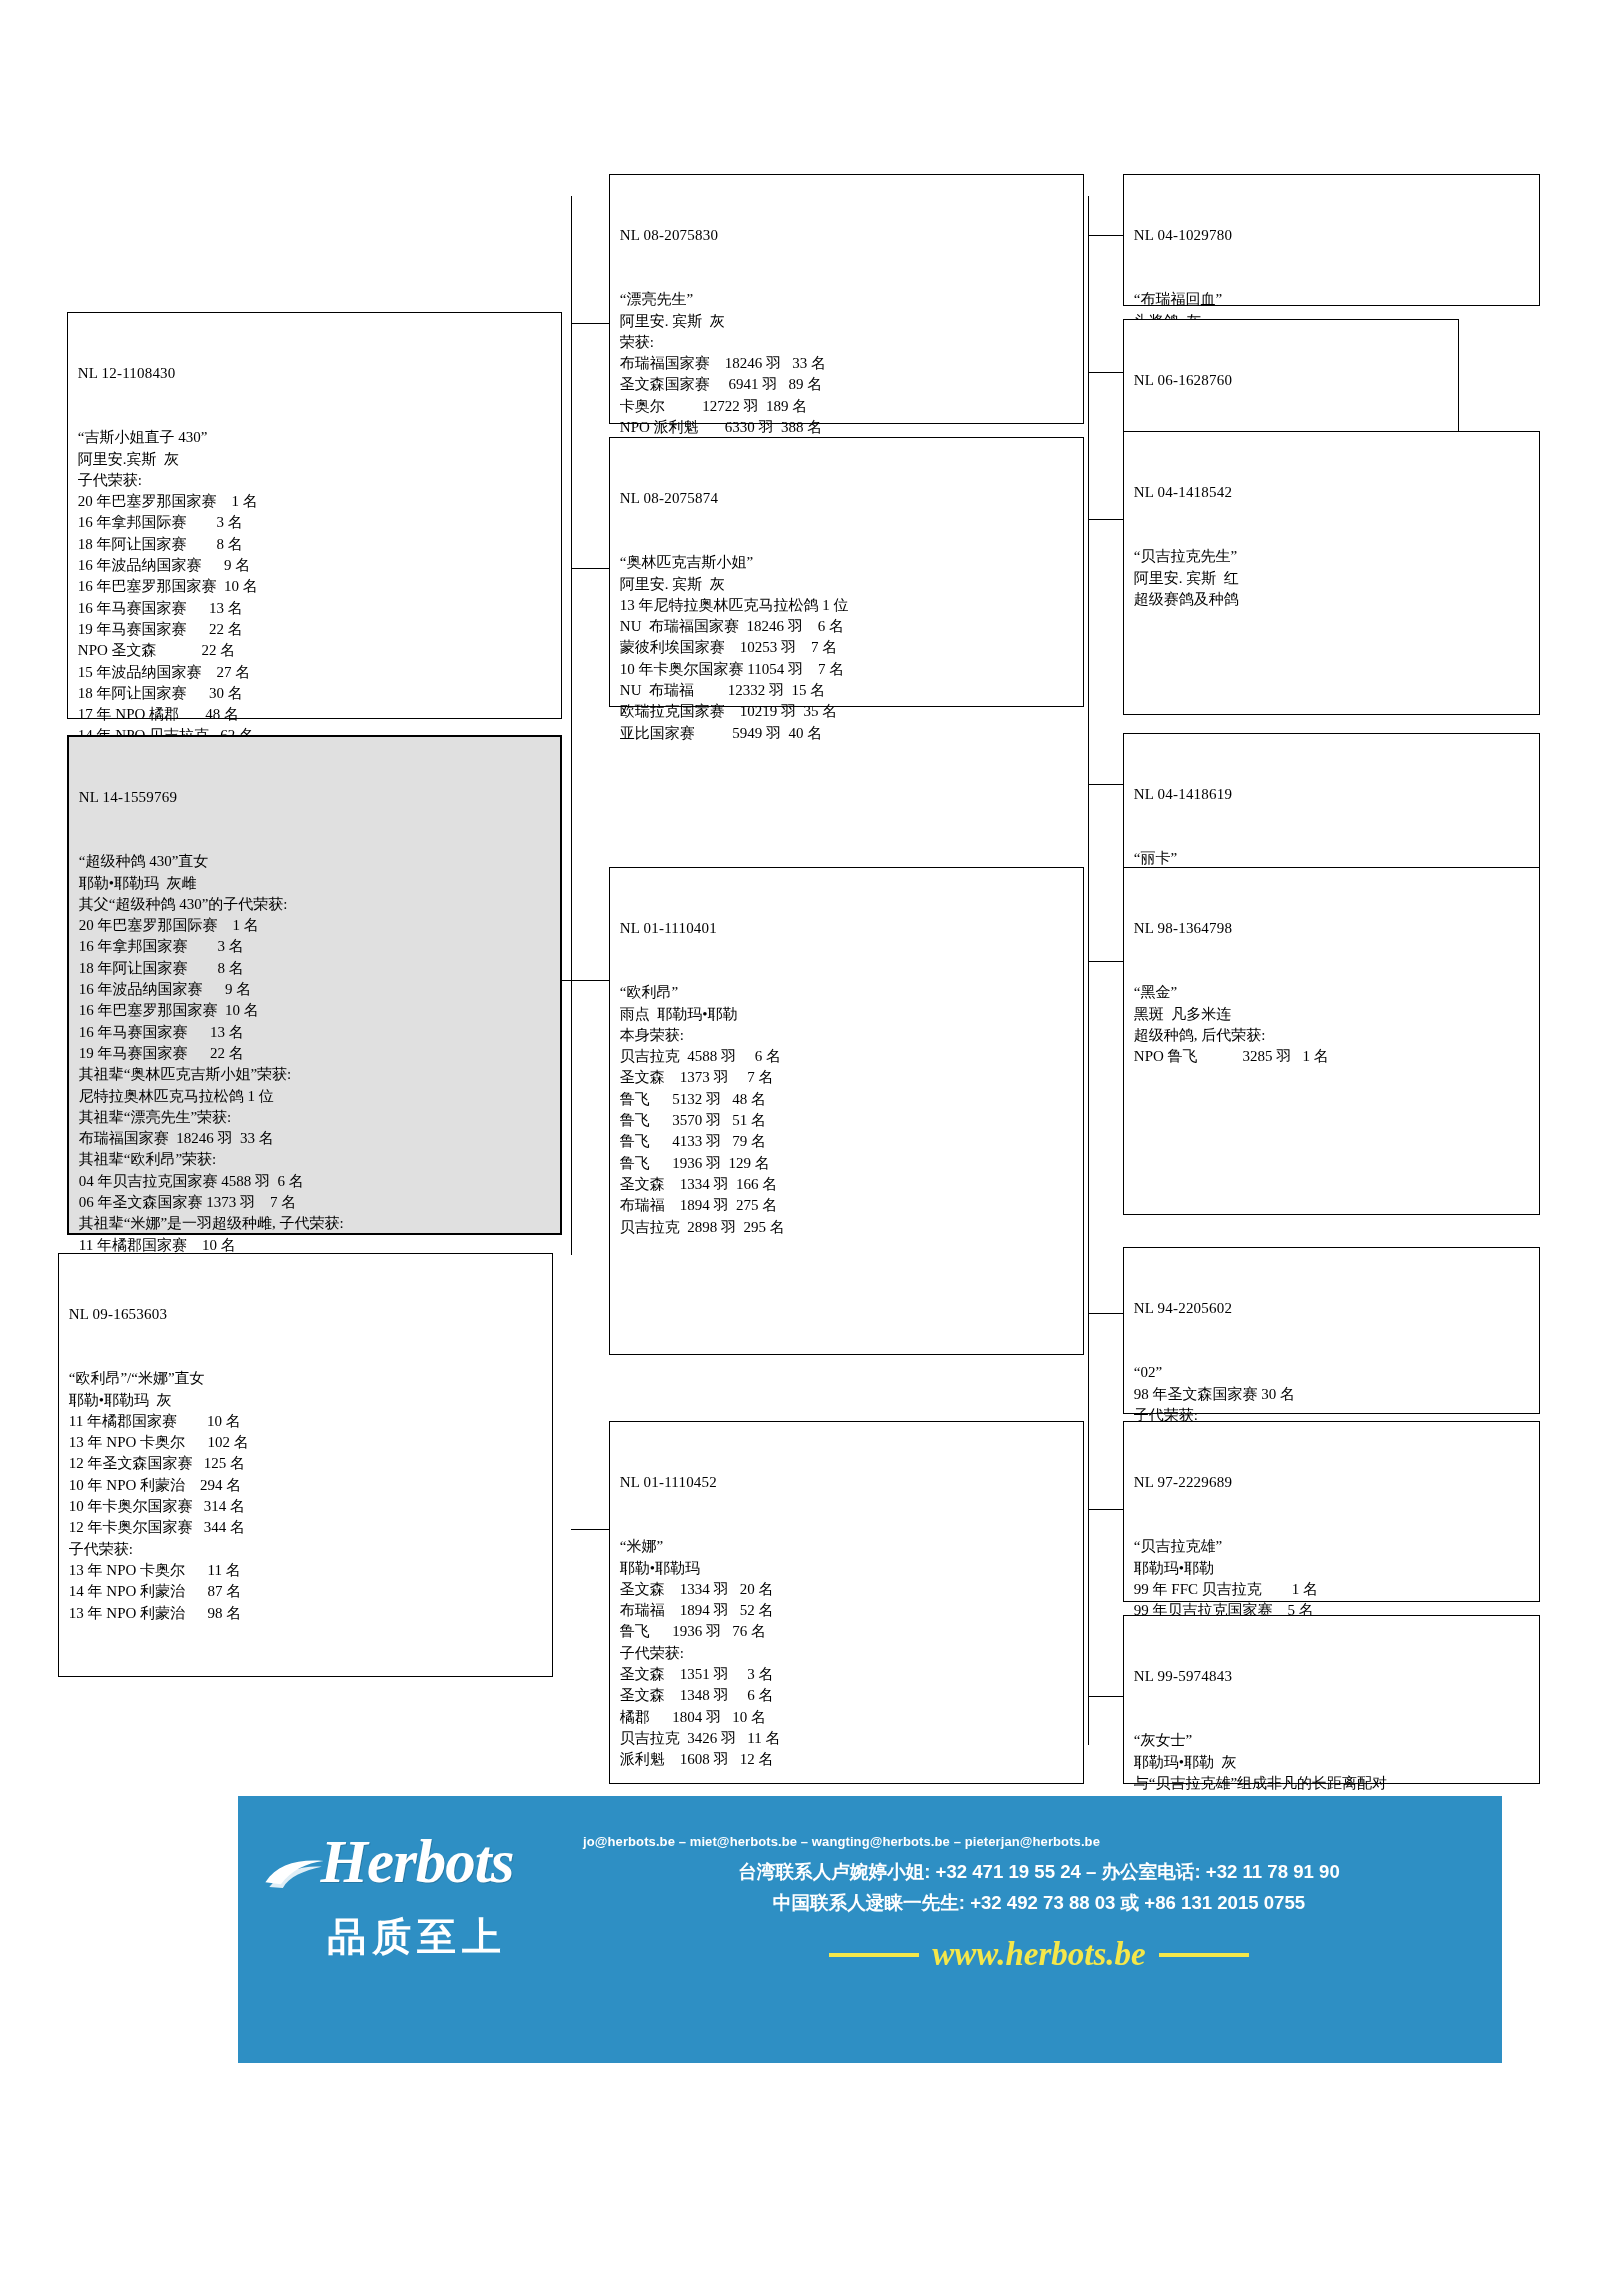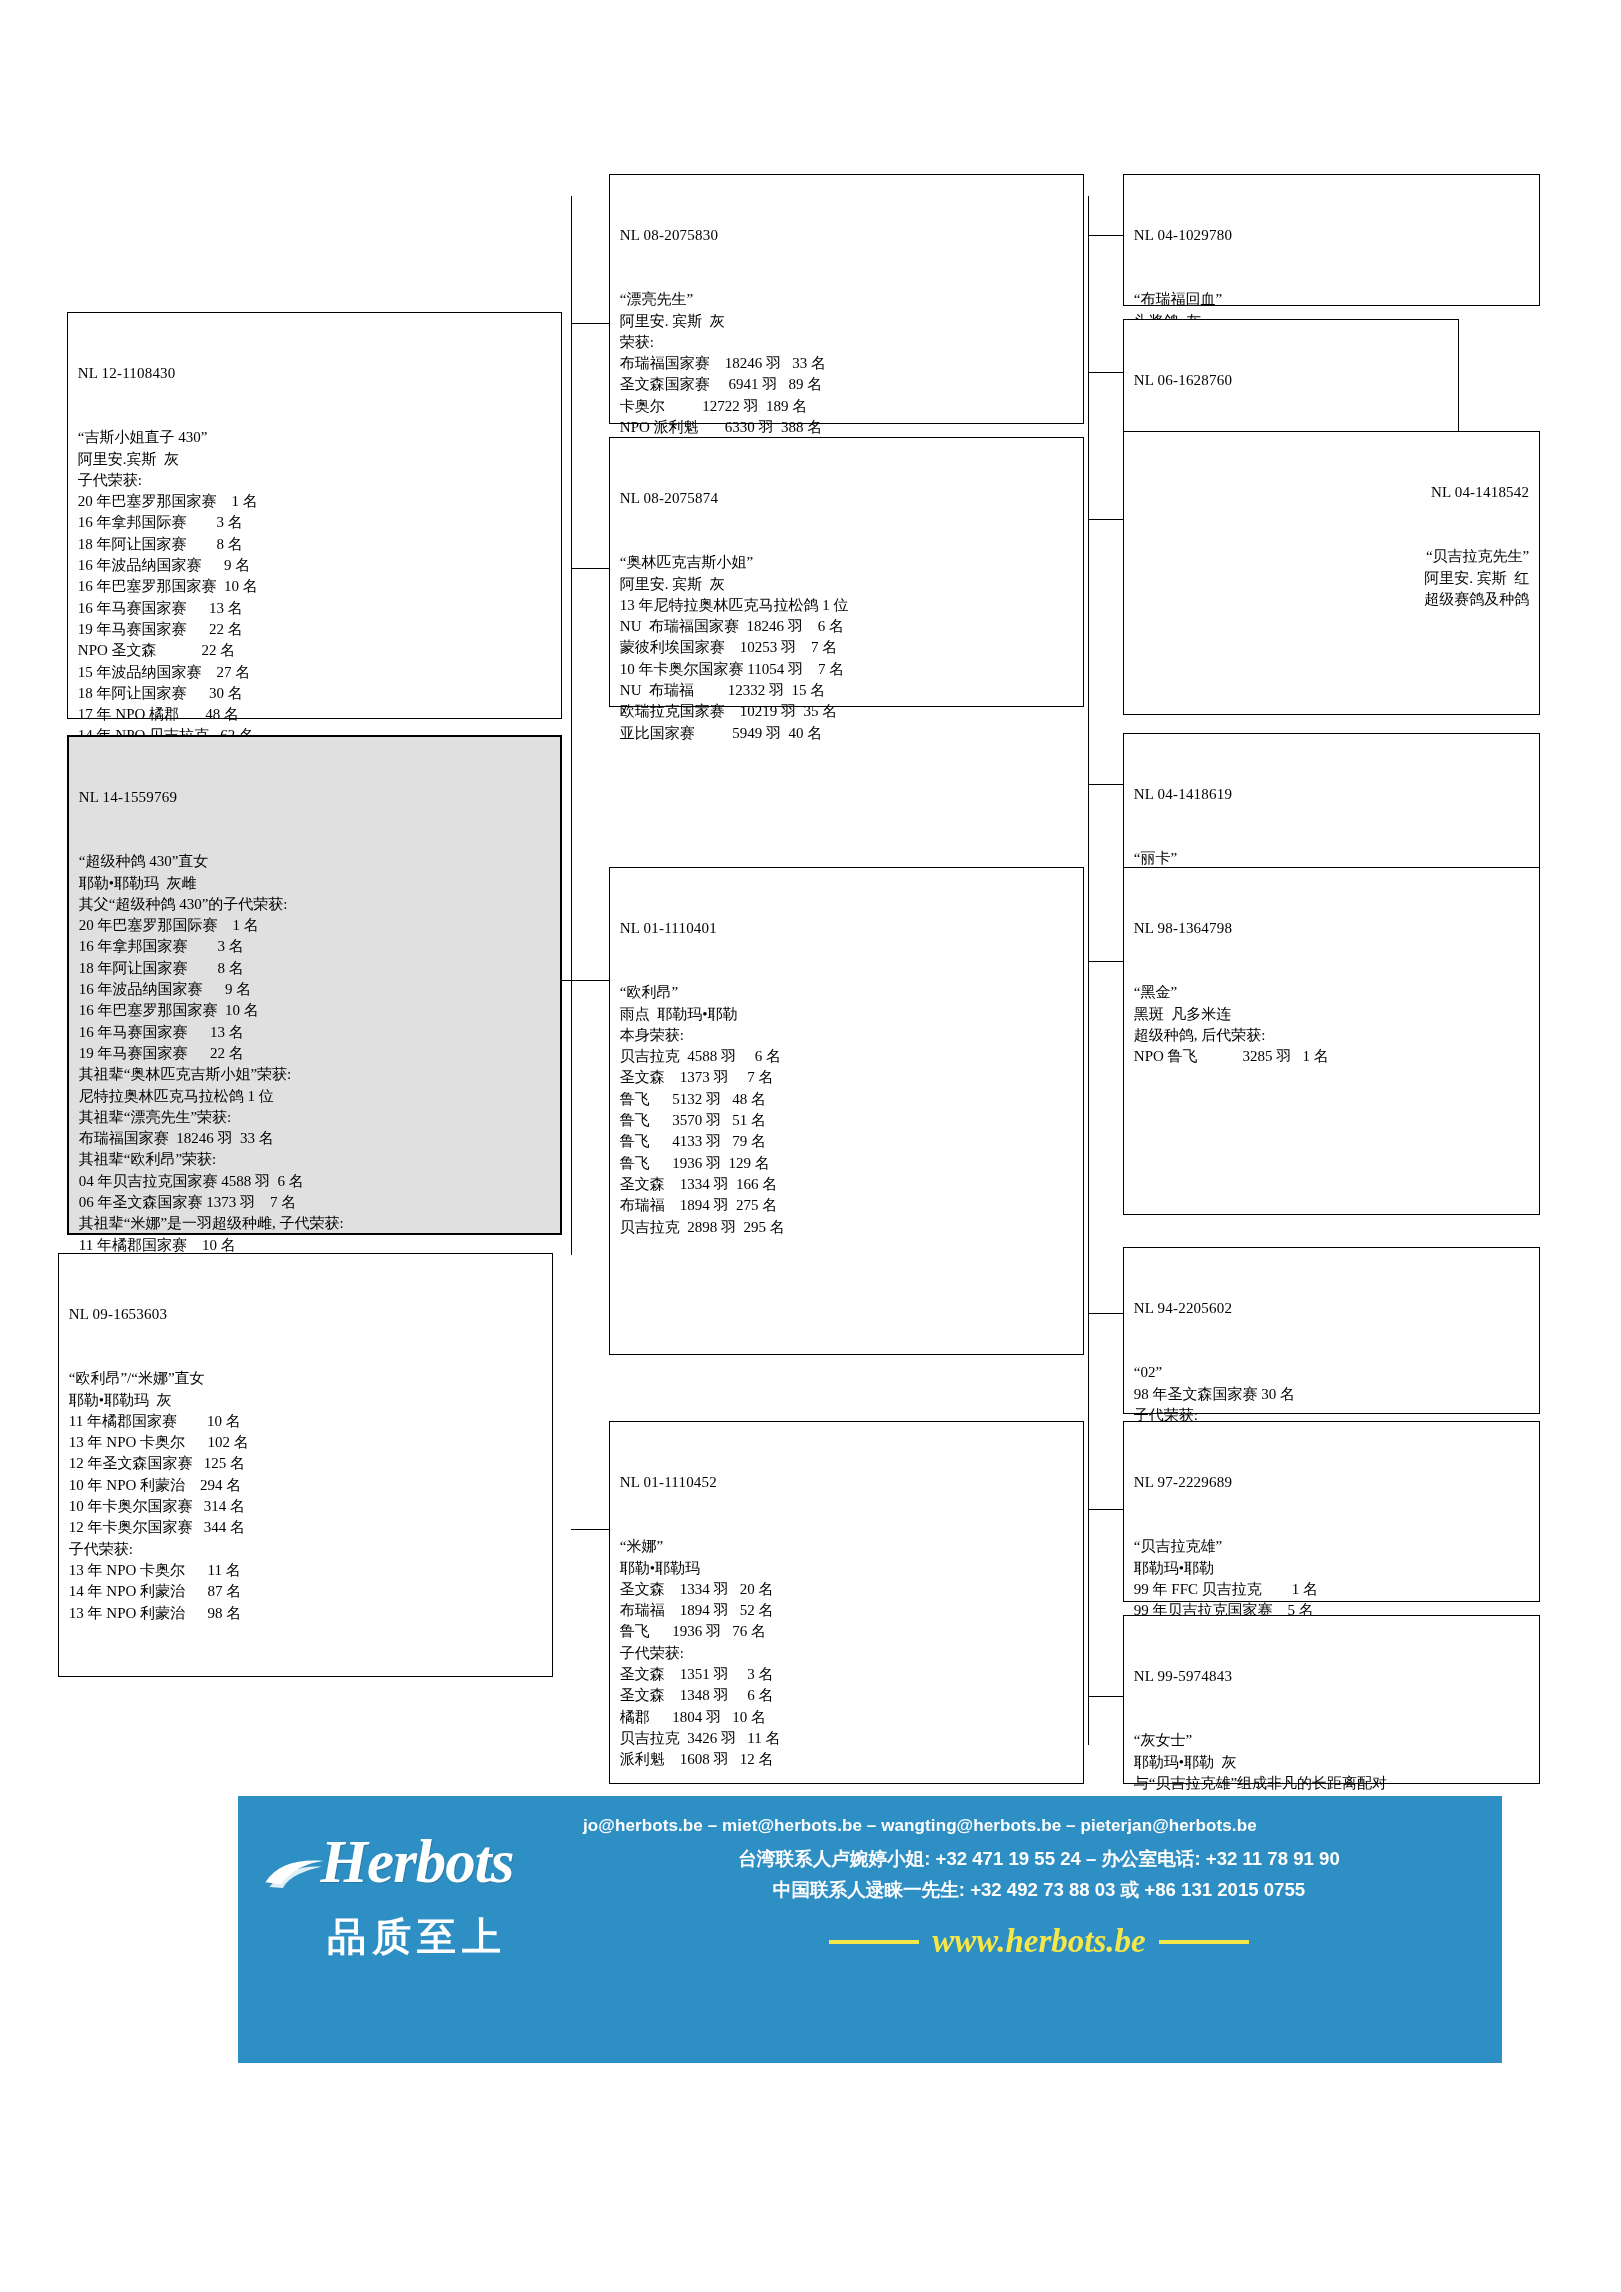--- a/index.html
+++ b/index.html
@@ -98,25 +98,25 @@
   }
   .banner-right {
     position: absolute;
     left: 345px;
     top: 9.8px;
     width: 912px;
     color: #fff;
     font-family: "Liberation Sans", sans-serif;
   }
   .email-line {
-    font-size: 17px;
+    font-size: 13px;
     font-weight: bold;
     color: #ffffff;
     letter-spacing: 0.1px;
-    margin-top: 10px;
+    margin-top: 28px;
   }
   .contact-line {
     font-size: 18.6px;
     font-weight: bold;
     color: #ffffff;
     text-align: center;
     margin-top: 9.8px;
   }
   .contact-line2 {
     font-size: 18.6px;
@@ -297,21 +297,21 @@
 02 年 NPO 布瑞福 1 名直子</div>
   </div>
 
   <div class="card" style="left:1123px; top:319px; width:336px; height:125px;">
     <div class="line id">NL 06-1628760</div>
     <div class="line">“粉鼻雌”
 阿里安. 宾斯  灰
 出自阿里安. 宾斯鸽舍基础配对</div>
   </div>
 
-  <div class="card" style="left:1123px; top:431px; width:417px; height:284px;text-align:right;">
+  <div class="card" style="left:1123px; top:431px; width:417px; height:284px;">
     <div class="line id">NL 04-1418542</div>
     <div class="line">“贝吉拉克先生”
 阿里安. 宾斯  红
 超级赛鸽及种鸽</div>
   </div>
 
   <div class="card" style="left:1123px; top:733px; width:417px; height:137px;">
     <div class="line id">NL 04-1418619</div>
     <div class="line">“丽卡”
 阿里安. 宾斯  灰

